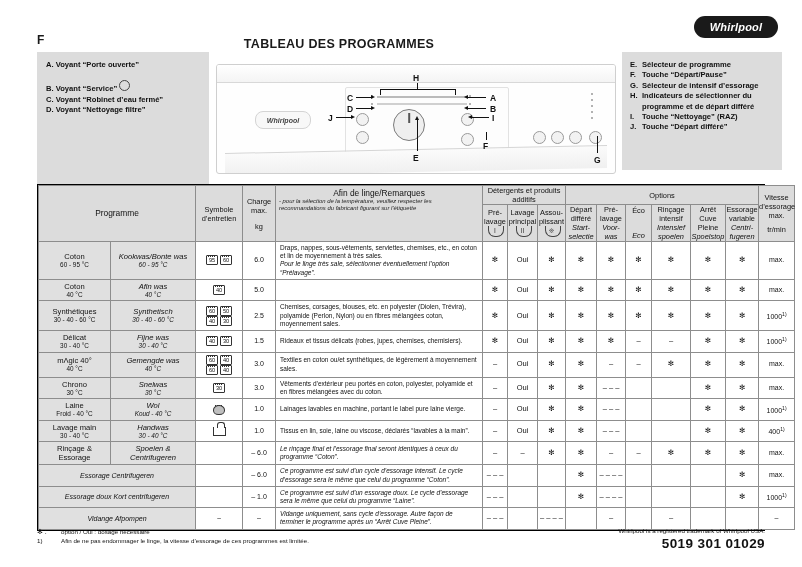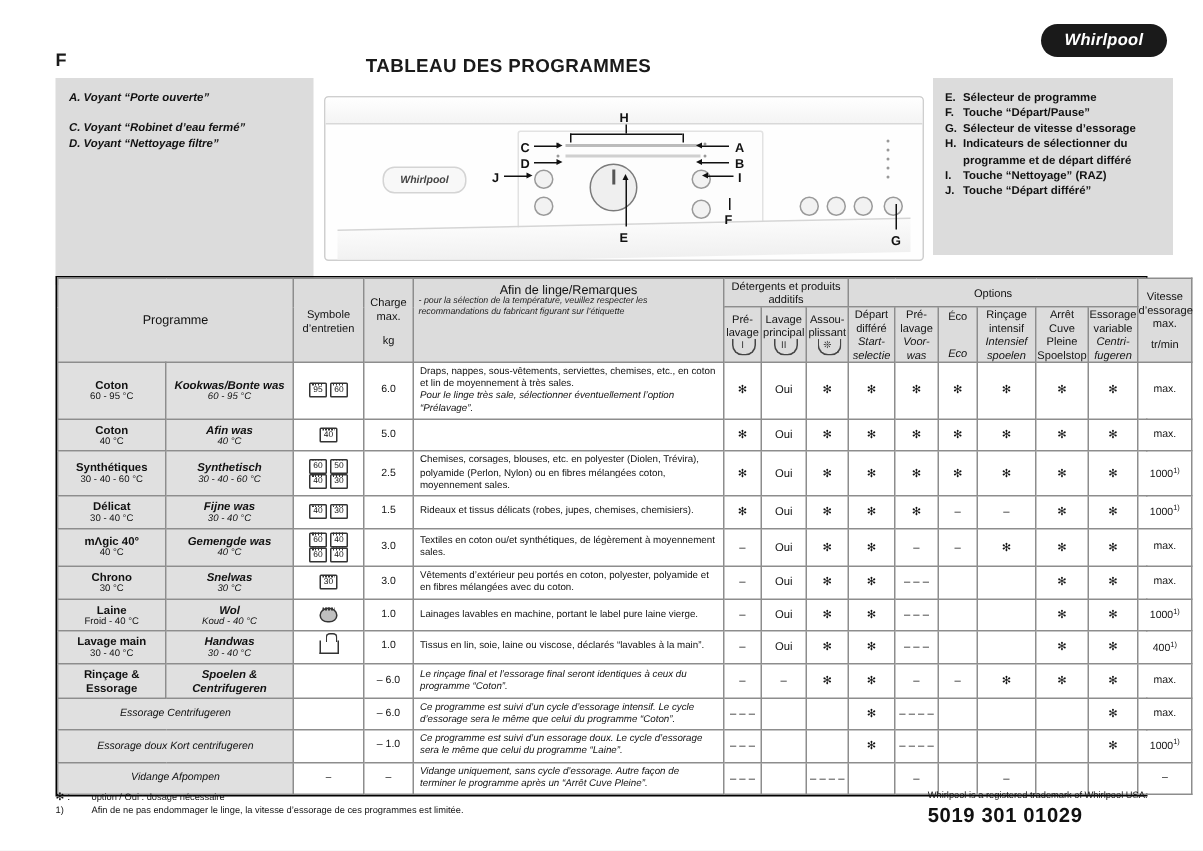--- a/index.html
+++ b/index.html
@@ -33,21 +33,20 @@
     font-style:italic;font-weight:bold;font-size:11px;
     display:flex;align-items:center;justify-content:center;
     letter-spacing:.2px;
   }
   
   #legend-left{
     position:absolute;left:37px;top:52px;width:172px;height:138px;
     background:#dcdcdc;
     padding:8px 7px 6px 9px;
     box-sizing:border-box;
-    font-style:italic;
   }
   #legend-right{
     position:absolute;left:622px;top:52px;width:160px;height:118px;
     background:#dcdcdc;
     padding:8px 6px 6px 8px;
     box-sizing:border-box;
   }
   .lg-line{
     font-size:7.6px;font-weight:bold;color:#111;
     line-height:10.4px;
@@ -157,21 +156,21 @@
     padding:0 3px;line-height:7.4px;color:#222;
   }
   tbody td{
     background:#ffffff;
     font-size:6.6px;
     line-height:8.4px;
   }
   td.prog{
     background:#e0e0e0;text-align:center;padding:2px 1px;
   }
-  td.prog .pn{font-weight:bold;font-size:7.6px;display:block;line-height:9px;}
+  td.prog .pn{font-weight:normal;font-size:7.6px;display:block;line-height:9px;}
   td.prog .pt{font-size:6.4px;display:block;line-height:7.6px;}
   td.prog.nl .pn{font-style:italic;}
   td.prog.nl .pt{font-style:italic;}
   td.sym{text-align:center;padding:2px 1px;background:#fff;}
   td.charge{text-align:center;font-size:7px;background:#fff;}
   td.rem{padding:2px 4px;background:#fff;font-size:6.5px;line-height:8.2px;}
   td.rem i{font-style:italic;}
   td.mark{text-align:center;font-size:7.5px;background:#fff;}
   td.speed{text-align:center;font-size:7px;background:#fff;}
   .sup{font-size:5px;vertical-align:super;}
@@ -217,56 +216,57 @@
     border:1px solid #444;position:relative;
   }
   
   #foot-left{
     position:absolute;left:37px;top:528px;width:400px;
     font-size:6.2px;color:#111;line-height:8.6px;
   }
   #foot-left .fl{display:flex;}
   #foot-left .fk{width:24px;flex:0 0 24px;}
   #foot-right{
-    position:absolute;right:37px;top:527px;
+    position:absolute;right:37px;top:527px;text-align:right;
   }
   #foot-right .tm{font-size:6.2px;color:#111;}
   #foot-right .code{font-size:13.5px;font-weight:bold;color:#111;letter-spacing:.4px;margin-top:2px;}
   .ast{font-size:7px;}
 </style>
 </head>
 <body>
 
 <div id="page">
 
   <div id="top">
     <div id="lang">F</div>
     <div id="title">TABLEAU DES PROGRAMMES</div>
     <div class="wp-logo">Whirlpool</div>
 
     <div id="legend-left">
       <div class="lg-line">A. Voyant “Porte ouverte”</div>
       <div class="lg-gap"></div>
       <div class="lg-gap"></div>
+      <div class="lg-line"><span>B. Voyant “Service”</span> <span class="circ"></span></div>
       <div class="lg-line">C. Voyant “Robinet d’eau fermé”</div>
       <div class="lg-line">D. Voyant “Nettoyage filtre”</div>
     </div>
 
     <div id="legend-right">
       <div class="lg-row">
         <span class="lg-key">E.</span>
         <span class="lg-val">Sélecteur de programme</span>
         </div>
       <div class="lg-row">
         <span class="lg-key">F.</span>
         <span class="lg-val">Touche “Départ/Pause”</span>
         </div>
       <div class="lg-row">
         <span class="lg-key">G.</span>
-        <span class="lg-val">Sélecteur de vitesse d’essorage</span>
+        <span class="lg-val">Sélecteur de intensif d’essorage</span>
         </div>
       <div class="lg-row">
         <span class="lg-key">H.</span>
         <span class="lg-val">Indicateurs de sélectionner du programme et de départ différé</span>
         </div>
       <div class="lg-row">
         <span class="lg-key">I.</span>
         <span class="lg-val">Touche “Nettoyage” (RAZ)</span>
         </div>
       <div class="lg-row">
@@ -411,21 +411,21 @@
           <th>
             <div>Éco</div>
             <div style="font-style:italic;margin-top:16px">Eco</div>
           </th>
           <th>
             <div>Rinçage intensif</div>
             <div style="font-style:italic">Intensief spoelen</div>
           </th>
           <th>
             <div>Arrêt Cuve Pleine</div>
-            <div style="">Spoelstop</div>
+            <div style="font-style:italic">Spoelstop</div>
           </th>
           <th>
             <div>Essorage variable</div>
             <div style="font-style:italic">Centri-fugeren</div>
           </th>
         </tr>
       </thead>
       <tbody id="tbody">
           <tr>
             <td class="prog">

